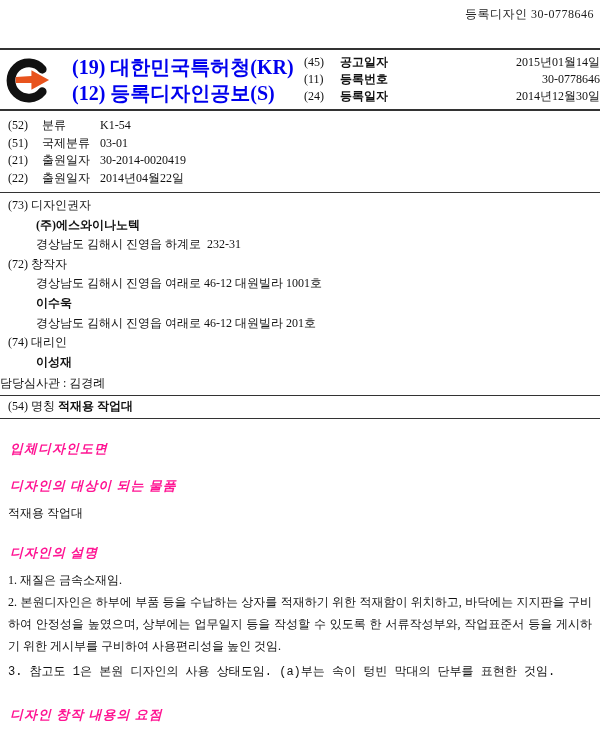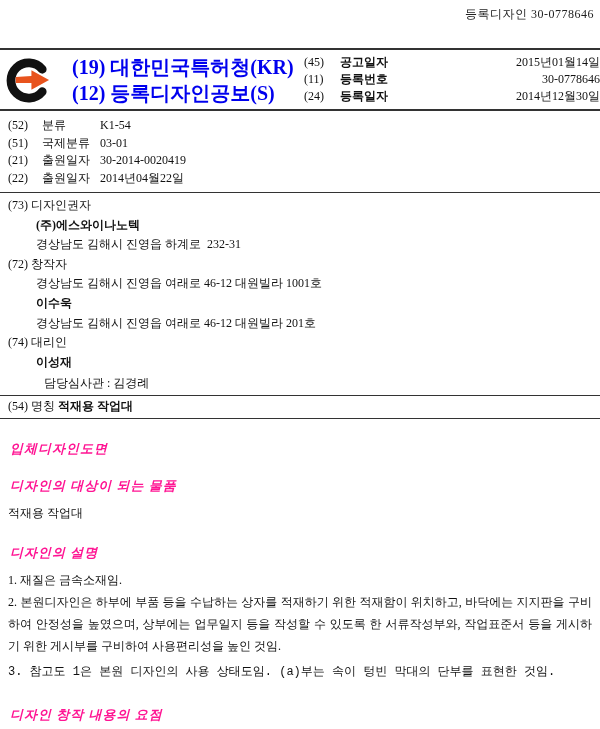--- a/index.html
+++ b/index.html
@@ -27,21 +27,21 @@
   .biblio{ padding:6px 0 5px;}
   .b-row{ display:flex; padding-left:8px; line-height:17.5px;}
   .b-code{ width:34px;}
   .b-label{ width:58px;}
   .b-value{ flex:1;}
   .hr{ border-top:1px solid var(--line); height:0; width:100%;}
   .parties{ padding:3px 0 2px 8px;}
   .p-row{ line-height:19.6px; white-space:pre-wrap;}
   .p-name{ font-weight:bold; padding-left:28px;}
   .p-address{ padding-left:28px;}
-  .examiner{ padding-left:8px; line-height:19px; padding-bottom:2px;margin-left:36px;}
+  .examiner{ line-height:19px; padding-bottom:2px;}
   .title-row{ padding:3px 8px 4px; line-height:15px;}
   .title-row .bold{ font-weight:bold;}
   .sec-heading{
     color:var(--pink); font-weight:bold; font-style:italic; font-size:13px;
     padding-left:10px; letter-spacing:1px;
   }
   .h-3d{ margin-top:21px;}
   .h-article{ margin-top:19px;}
   .h-desc{ margin-top:20px;}
   .h-gist{ margin-top:23px;}

